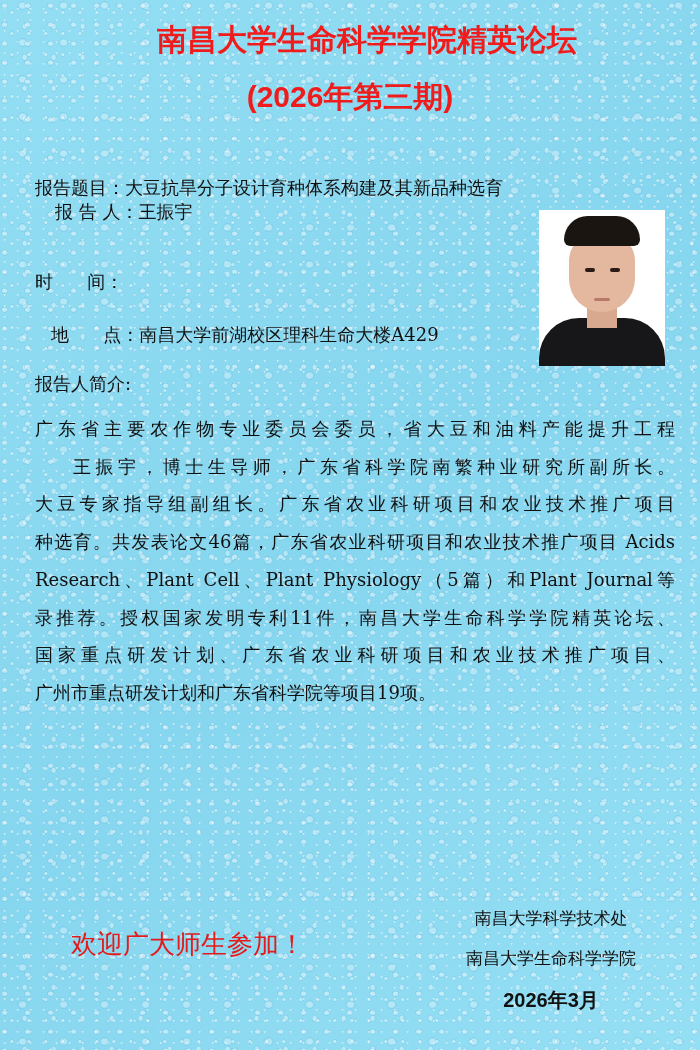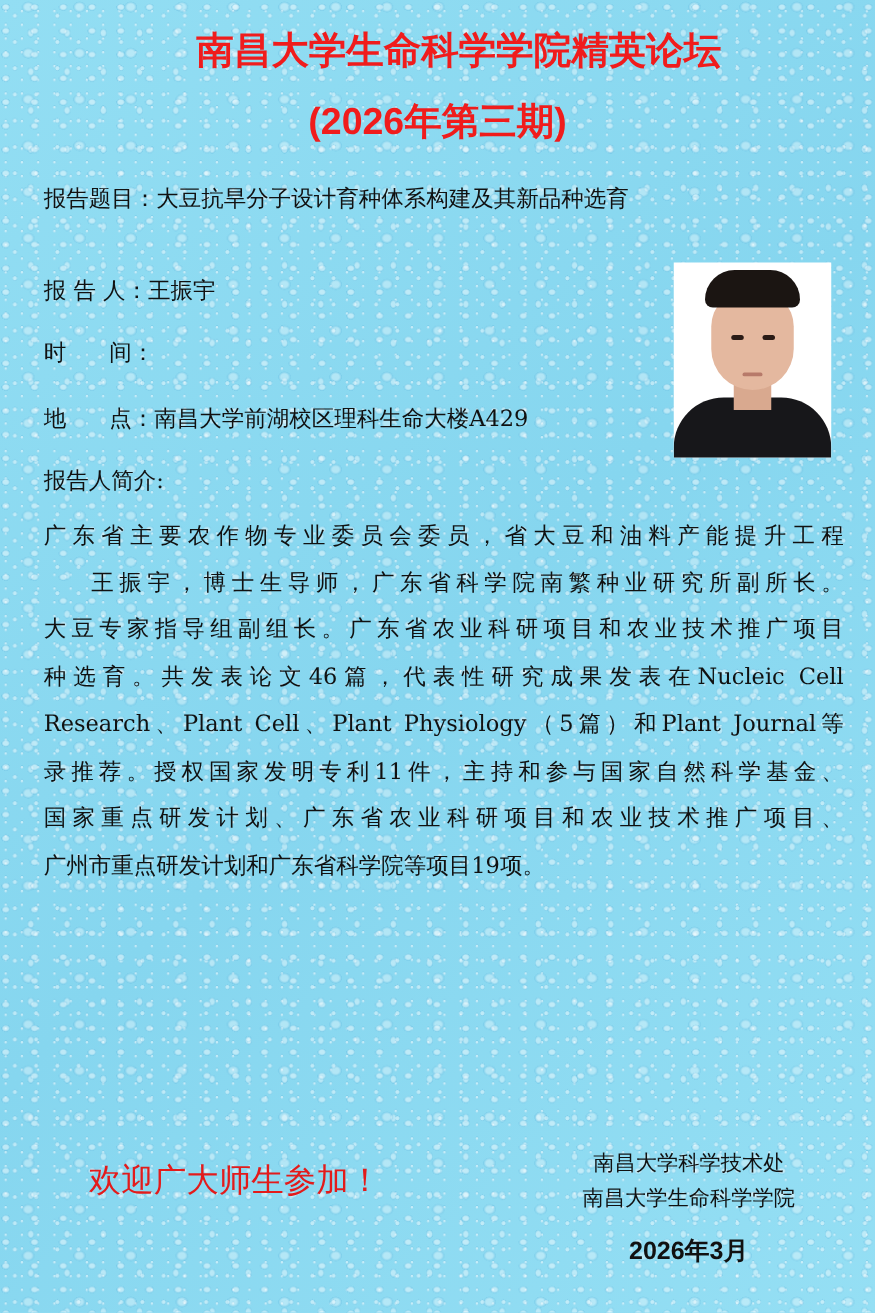--- a/index.html
+++ b/index.html
@@ -58,45 +58,45 @@
     .bio .line { display: block; white-space: nowrap; text-align-last: justify; text-align: justify; }
     .bio .line.first { padding-left: 38px; }
     .bio .line.last { text-align-last: left; }
     .welcome {
       position: absolute; left: 71px; top: 927px; color: #e31b1b;
       font-family: "Liberation Sans", "DejaVu Sans", sans-serif; font-size: 26px;
     }
     .org {
       position: absolute; width: 300px; left: 401px; text-align: center; font-size: 17px;
     }
-    .org.o1 { top: 907px; margin-top: 12px; } .org.o2 { top: 947px; }
+    .org.o1 { top: 907px; } .org.o2 { top: 947px; }
     .org.o3 { top: 987px; font-weight: bold; font-family: Liberation Sans, sans-serif; font-size: 20px; }
   </style>
 </head>
 <body>
 
 <div class="title t1">南昌大学生命科学学院精英论坛</div>
 <div class="title t2">(2026年第三期)</div>
 
-<div class="row" style="top:147px;align-items:flex-end;">
+<div class="row" style="top:176px;align-items:flex-end;">
   <span class="lbl">报告题目：</span>
   <span class="val">大豆抗旱分子设计育种体系构建及其新品种选育</span>
 </div>
 
-<div class="row" style="top:220px;">
+<div class="row" style="top:200px;margin-left:20px;">
   <span class="lbl" style="white-space:pre;">报 告 人：</span>
   <span class="val">王振宇</span>
 </div>
 
 <div class="row" style="top:270px;text-align:center;">
   <span class="lbl" style="white-space:pre;">时      间：</span>
 </div>
 
 <div class="row" style="top:323px;">
-  <span class="lbl" style="white-space:pre;">地      点：</span>
+  <span class="lbl" style="white-space:pre;margin-left:16px;">地      点：</span>
   <span class="val">南昌大学前湖校区理科生命大楼A429</span>
 </div>
 
 <div class="row" style="top:372px;">
   <span class="lbl">报告人简介:</span>
 </div>
 
 <div class="photo" title="王振宇 portrait photo">
   <div class="jacket"></div>
   <div class="neck"></div>
@@ -104,23 +104,23 @@
   <div class="hair" style="height:30px;"></div>
   <div class="eye l"></div>
   <div class="eye r"></div>
   <div class="mouth"></div>
 </div>
 
 <div class="bio">
   <span class="line">广东省主要农作物专业委员会委员，省大豆和油料产能提升工程</span>
   <span class="line first">王振宇，博士生导师，广东省科学院南繁种业研究所副所长。</span>
   <span class="line">大豆专家指导组副组长。广东省农业科研项目和农业技术推广项目</span>
-  <span class="line">种选育。共发表论文46篇，代表性研究成果发表在Nucleic Cell</span>
+  <span class="line">种选育。共发表论文46篇，广东省农业科研项目和农业技术推广项目 Acids</span>
   <span class="line">Research、Plant Cell、Plant Physiology（5篇）和Plant Journal等</span>
-  <span class="line">录推荐。授权国家发明专利11件，主持和参与国家自然科学基金、</span>
+  <span class="line">录推荐。授权国家发明专利11件，南昌大学生命科学学院精英论坛、</span>
   <span class="line">国家重点研发计划、广东省农业科研项目和农业技术推广项目、</span>
   <span class="line last">广州市重点研发计划和广东省科学院等项目19项。</span>
 </div>
 
 <div class="welcome">欢迎广大师生参加！</div>
 <div class="org o1">南昌大学科学技术处</div>
 <div class="org o2">南昌大学生命科学学院</div>
 <div class="org o3">2026年3月</div>
 
 </body></html>

